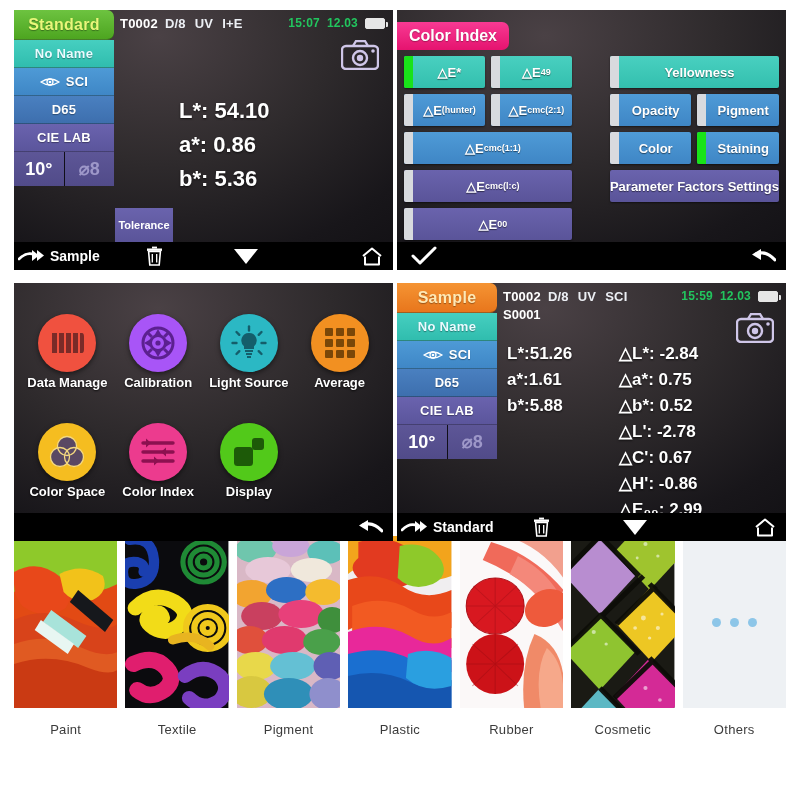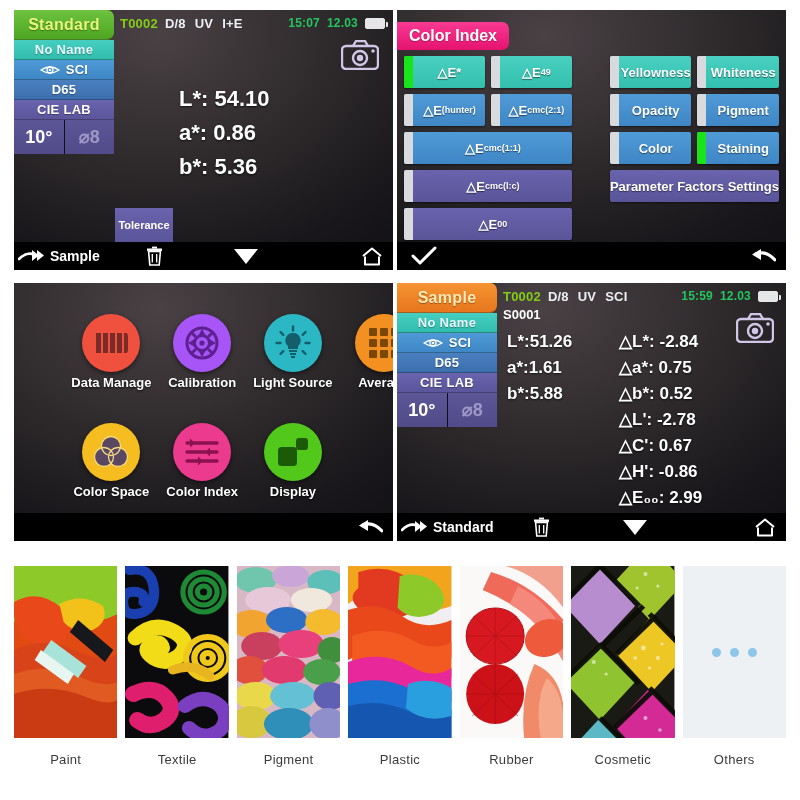--- a/index.html
+++ b/index.html
@@ -28,42 +28,42 @@
   
   .statusbar {
     position: absolute; top: 0; left: 0; right: 0;
     height: 26px;
     display: flex; align-items: center;
     font-size: 13px; font-weight: bold;
     letter-spacing: .2px;
     z-index: 6;
     white-space: nowrap;
   }
-  .st-id { color: #84cc16; margin-right: 7px; }
+  .st-id { color: #ffffff; margin-right: 7px; }
   .st-item { color: #eceff4; margin-right: 9px; }
   .st-right { margin-left: auto; display: flex; align-items: center; gap: 7px; padding-right: 8px; }
   .st-time, .st-date { color: #22c55e; font-size: 12px; }
   .battery {
     width: 20px; height: 11px; border: 1.5px solid #e6e6e6; border-radius: 2px;
     background: #e6e6e6; position: relative;
   }
   .battery::after {
     content:""; position:absolute; right:-4px; top:3px; width:2.5px; height:5px;
     background:#e6e6e6; border-radius:0 1px 1px 0;
   }
 
   
   .sidebar {
     position: absolute; top: 0; left: 0;
     width: 100px;
     display: flex; flex-direction: column;
     z-index: 5;
   }
   .sb-cell {
-    height: 20px;
+    height: 28px;
     display: flex; align-items: center; justify-content: center;
     font-size: 14px; font-weight: bold;
     color: #ffffff;
     letter-spacing: .3px;
     border-bottom: 1px solid rgba(0,0,0,.35);
     text-shadow: 0 1px 1px rgba(0,0,0,.35);
   }
   .sb-tab {
     height: 30px; border-radius: 0 7px 7px 0;
     font-size: 16px;
@@ -82,20 +82,21 @@
   }
   .sb-split > div.dim { color: #9e98c9; border-left: 1px solid #100f18; }
   .eye-icon { display:inline-block; width:20px; height:12px; position:relative; }
   .eye-icon svg { display:block; }
 
   
   .readout {
     position:absolute; z-index:4;
     font-weight:bold; color:#ffffff;
     text-shadow: 0 1px 2px rgba(0,0,0,.7);
+    margin-top: 12px;
   }
   .ro-line { white-space: nowrap; }
 
   .camera-icon { position:absolute; z-index:6; }
 
   
   .navbar {
     position:absolute; left:0; right:0; bottom:0; height:28px;
     background:#000; display:flex; align-items:center; z-index:7;
   }
@@ -145,21 +146,21 @@
     box-shadow: 0 2px 5px rgba(0,0,0,.5);
   }
   .home-label {
     font-size:13px; font-weight:bold; color:#fff;
     text-shadow:0 1px 2px rgba(0,0,0,.8);
     white-space:nowrap;
   }
 
   
   .apps {
-    position:absolute; left:14px; top:566px; width:772px; height:215px;
+    position:absolute; left:14px; top:536px; width:772px; height:215px;
     display:flex; gap:8px;
   }
   .app-card { flex:1; display:flex; flex-direction:column; align-items:center; }
   .app-thumb {
     width:100%; height:172px; position:relative; overflow:hidden;
   }
   .app-caption {
     margin-top:14px; font-size:13px; color:#3b3b3b;
     font-family:"Liberation Sans", sans-serif; letter-spacing:.3px;
   }
@@ -318,24 +319,20 @@
             <span class="sub">00</span>
         </div>
       </div>
 
       <div class="ci-col" style="flex:1;margin-left:28px;">
         <div class="ci-row">
           <div class="ci-btn ci-teal" style="flex:1;">
             <span class="bar"></span>
             <span>Yellowness</span>
           </div>
-          <div class="ci-btn ci-teal" style="flex:1;">
-            <span class="bar"></span>
-            <span>Whiteness</span>
-          </div>
         </div>
         <div class="ci-row">
           <div class="ci-btn ci-blue" style="flex:1;">
             <span class="bar"></span>
             <span>Opacity</span>
           </div>
           <div class="ci-btn ci-blue" style="flex:1;">
             <span class="bar"></span>
             <span>Pigment</span>
           </div>
@@ -364,21 +361,21 @@
       </div>
       <div class="nav-slot right">
         <svg width="32" height="18" viewBox="0 0 32 18">
           <path d="M31 13 Q22 3 12 7" fill="none" stroke="#fff" stroke-width="3" stroke-linecap="round"></path>
           <path d="M17 2 L8 7.5 L17 13 Z" fill="#fff"></path>
         </svg>
       </div>
     </div>
   </div>
 
-  <div class="screen" style="left:14px; top:283px; width:379px; height:258px;padding-left:44px;">
+  <div class="screen" style="left:14px; top:283px; width:379px; height:258px;">
     <div class="screen-body"></div>
 
     <div class="home-grid">
 
       <div class="home-item">
         <div class="home-circle" style="background:#f0513f;">
           <svg width="34" height="28" viewBox="0 0 34 28">
             <g fill="#7a2b28">
               <path d="M2 4 h5 v20 h-5 z"></path>
               <path d="M9 4 h5 v20 h-5 z"></path>

